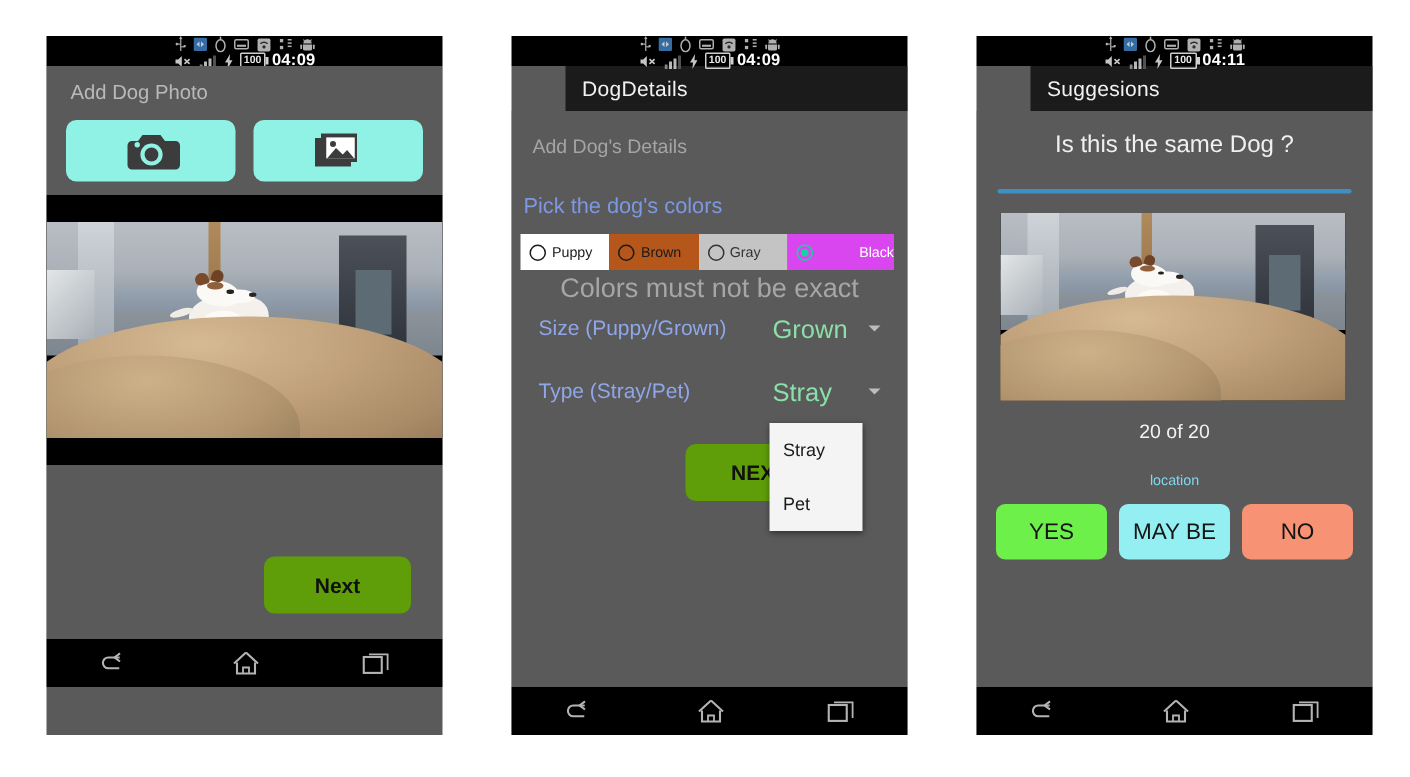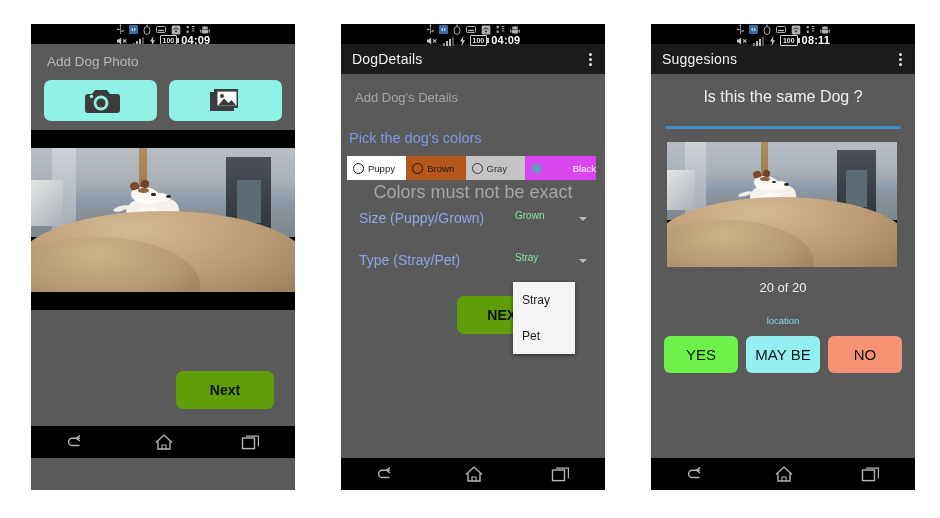--- a/index.html
+++ b/index.html
@@ -51,21 +51,21 @@
   .batt:after{
     content:"";position:absolute;right:-3px;top:2px;
     width:2px;height:5px;background:#cfcfcf;
   }
 
   
   .actionbar{
     height:30px;width:100%;
     background:#1b1b1b;
     display:flex;align-items:center;justify-content:space-between;
-    box-sizing:border-box;padding:0 11px;
+    box-sizing:border-box;padding:0 11px;margin-left:36px;
   }
   .actionbar .title{
     color:#f2f2f2;font-size:14px;letter-spacing:.2px;
   }
   .overflow{display:flex;flex-direction:column;gap:2px;cursor:pointer;padding:4px 2px;}
   .overflow i{display:block;width:3px;height:3px;border-radius:50%;background:#e6e6e6;}
 
   
   .screen-body{
     position:relative;width:100%;
@@ -154,21 +154,21 @@
   .fieldrow{
     position:absolute;left:0;width:100%;
     display:flex;align-items:baseline;
   }
   .fieldrow .flabel{
     position:absolute;left:18px;
     color:#8fa6e8;font-size:14px;
   }
   .fieldrow .fvalue{
     position:absolute;left:174px;
-    color:#8bdfa8;font-size:10px;cursor:pointer;
+    color:#8bdfa8;font-size:17px;cursor:pointer;
   }
   .caret{
     position:absolute;left:238px;
     width:0;height:0;border-left:4px solid transparent;
     border-right:4px solid transparent;border-top:4px solid #bcbcbc;
     cursor:pointer;
   }
   .s2-next{
     position:absolute;left:116px;top:222px;
     width:98px;height:38px;border-radius:7px;
@@ -598,21 +598,21 @@
         <svg class="sb-ico" width="12" height="10" viewBox="0 0 12 10">
             <rect x="0" y="7" width="2" height="3" fill="#9a9a9a"></rect>
             <rect x="3" y="5" width="2" height="5" fill="#d8d8d8"></rect>
             <rect x="6" y="3" width="2" height="7" fill="#d8d8d8"></rect>
             <rect x="9" y="1" width="2" height="9" fill="#5e5e5e"></rect>
           </svg>
         <svg class="sb-ico" width="7" height="10" viewBox="0 0 7 10">
             <path d="M4.4 0 L1 5.6 h2 L2.6 10 L6 4.2 h-2 z" fill="#e8e8e8"></path>
           </svg>
         <span class="batt">100</span>
-        <span class="sb-time">08:11</span>
+        <span class="sb-time">04:11</span>
       </div>
     </div>
 
     <div class="actionbar">
       <span class="title">Suggesions</span>
       <span class="overflow">
           <i></i>
           <i></i>
           <i></i>
         </span>

